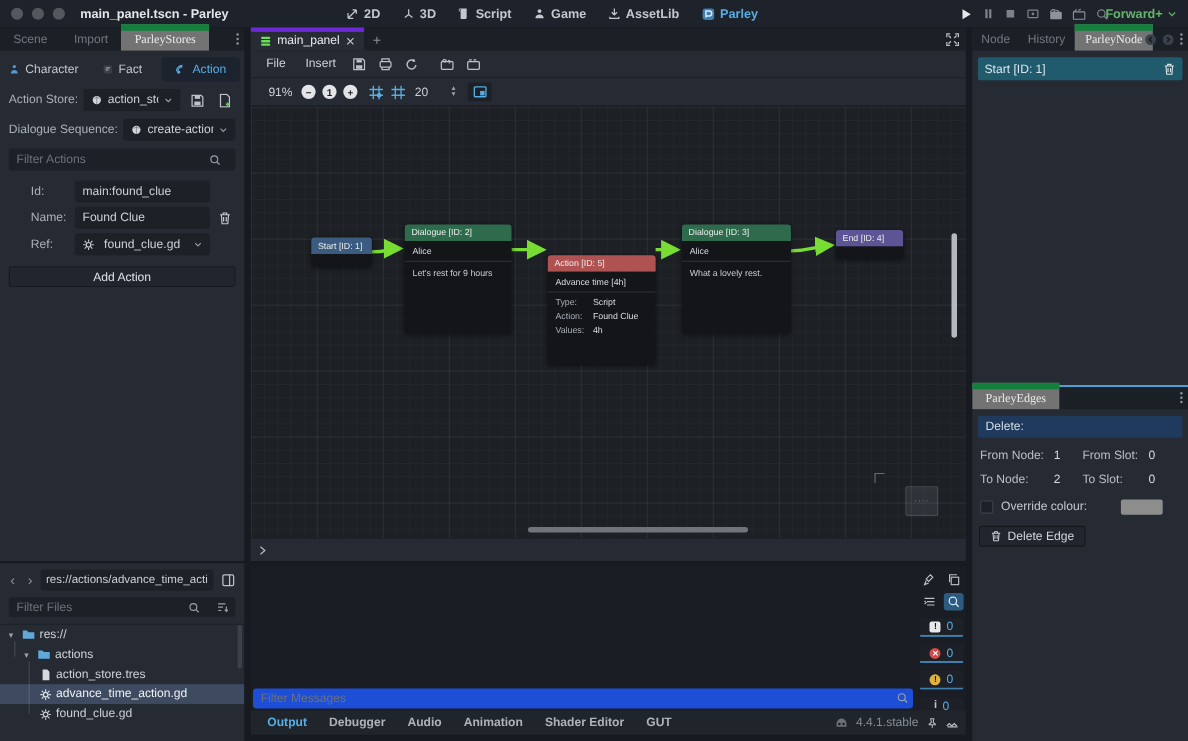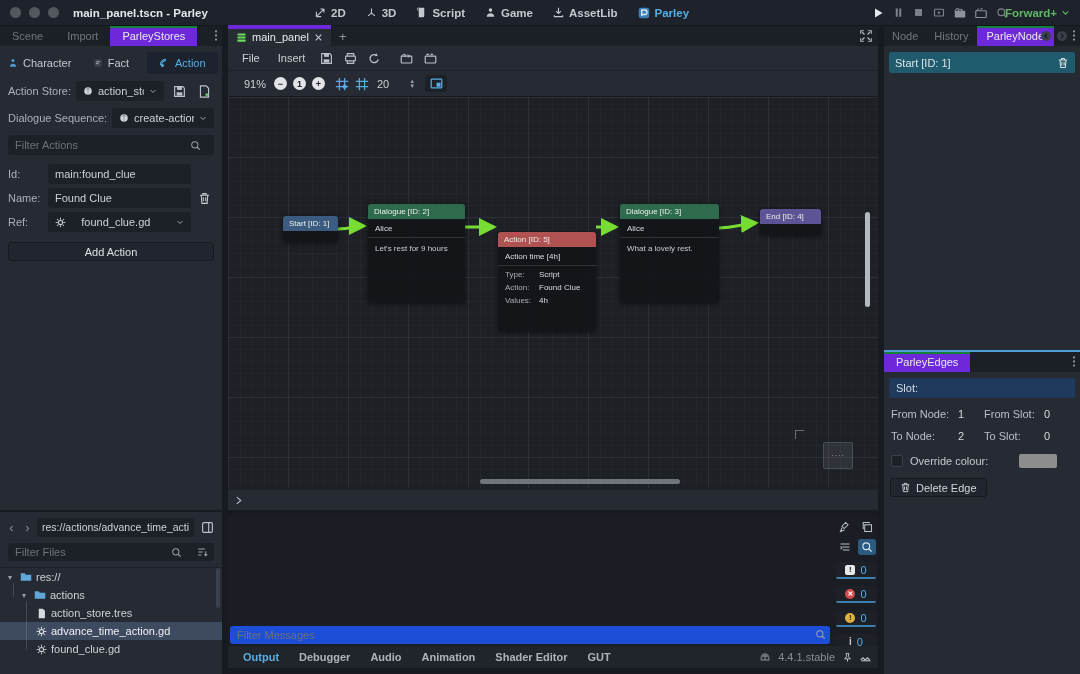--- a/index.html
+++ b/index.html
@@ -18,42 +18,42 @@
   .workspaces { position:absolute; left:315px; display:flex; gap:20px; align-items:center; }
   .ws { display:flex; gap:5px; align-items:center; font-weight:bold; font-size:11.5px; color:#c3c8cf; cursor:default; }
   .ws.active { color:#57aee4; }
   .playbar { position:absolute; left:872px; display:flex; gap:9px; align-items:center; color:#7c828a; }
   .renderer { position:absolute; right:10px; display:flex; gap:4px; align-items:center;
               color:#62b568; font-weight:bold; font-size:11.5px; }
 
   
   .tabbar { height:20px; background:#1b2027; display:flex; align-items:flex-end; position:relative; }
   .tab { padding:3px 12px 4px; color:#70767f; font-size:11px; cursor:default; }
-  .tab.active { background:#6d28d9; color:#e8eaed; border-top:2px solid #15803d; padding-top:2px; }
+  .tab.active { background:#737373; color:#e8eaed; border-top:6px solid #15803d; padding-top:2px;font-family:Liberation Serif, serif; }
   .tabbar .bar-icons { position:absolute; right:4px; top:3px; display:flex; gap:4px; color:#8b919a; }
   .panel { background:#262b33; }
   .inp, .drop { background:#1c2127; border-radius:3px; height:20px; display:flex; align-items:center;
                 color:#ccd1d7; font-size:11px; padding:0 7px; border:none; outline:none; }
   input.inp { width:100%; font-family:"Liberation Sans", sans-serif; }
   input::placeholder { color:#6b727c; }
   .drop { justify-content:flex-start; gap:5px; cursor:default; }
   .drop .chev { margin-left:auto; color:#99a0a8; }
   .iconbtn { width:20px; height:20px; border-radius:3px; display:flex; align-items:center; justify-content:center;
              color:#bcc2c9; cursor:default; }
   .label { color:#aab0b8; }
 
   
   .left-top { position:absolute; left:0; top:26px; width:222px; height:484px; background:#262b33; }
   .subtabs { display:flex; margin:6px 4px 0; }
   .subtab { flex:1; height:22px; display:flex; align-items:center; justify-content:center; gap:5px;
             color:#c3c8cf; border-radius:3px; cursor:default; }
   .subtab.active { background:#1c222e; color:#57aee4; }
   .frow { display:flex; align-items:center; gap:5px; margin:7px 8px 0; }
   .fgrid { display:flex; margin:9px 8px 0; gap:3px; }
-  .fgrid .cols { flex:1; display:grid; grid-template-columns:36px 1fr; gap:4px 4px; align-items:center; }
+  .fgrid .cols { flex:1; display:grid; grid-template-columns:36px 1fr; gap:4px 4px; align-items:center;margin-left:20px; }
   .trashcol { width:20px; display:flex; align-items:center; justify-content:center; color:#c6cbd1; }
   .addbtn { margin:10px 8px 0; height:19px; background:#21262e; border:1px solid #171b21; border-radius:3px;
             display:flex; align-items:center; justify-content:center; color:#dde0e4; cursor:default; }
 
   
   .left-bottom { position:absolute; left:0; top:512px; width:222px; height:162px; background:#262b33; }
   .fsnav { display:flex; align-items:center; gap:3px; margin:5px 5px 0; }
   .fsnav .arrow { color:#8b919a; font-size:13px; width:13px; text-align:center; cursor:default; }
   .fsnav .inp { flex:1; height:19px; font-size:10.5px; padding:0 5px; }
   .fstree { position:relative; margin-top:6px; height:92px; overflow:hidden; border-top:1px solid #1d222a; }
@@ -588,21 +588,21 @@
       <div class="gnode dialogue" style="left:140px; top:107px; width:97px;">
         <div class="ghead">Dialogue [ID: 2]</div>
         <div class="gbody" style="height:84px;">
           <div class="speaker">Alice</div>
           <div class="dtext">Let's rest for 9 hours</div>
         </div>
       </div>
       <div class="gnode action" style="left:270px; top:107px; width:98px;margin-top:28px;">
         <div class="ghead">Action [ID: 5]</div>
         <div class="gbody" style="height:84px;">
-          <div class="aheadrow">Action time [4h]</div>
+          <div class="aheadrow">Advance time [4h]</div>
           <div class="arow">
               <span class="al">Type:</span>
               <span class="av">Script</span>
             </div>
           <div class="arow">
               <span class="al">Action:</span>
               <span class="av">Found Clue</span>
             </div>
           <div class="arow">
               <span class="al">Values:</span>
@@ -766,21 +766,21 @@
         <span class="bar-icons">
             <span class="ic">
               <svg width="4" height="13" viewBox="0 0 4 16">
                 <circle cx="2" cy="3" r="1.4" fill="#8b919a"></circle>
                 <circle cx="2" cy="8" r="1.4" fill="#8b919a"></circle>
                 <circle cx="2" cy="13" r="1.4" fill="#8b919a"></circle>
               </svg>
             </span>
           </span>
       </div>
-      <div class="edgehdr">Slot:</div>
+      <div class="edgehdr">Delete:</div>
       <div class="erow">
         <span class="el1">From Node:</span>
         <span class="ev1">1</span>
         <span class="el2">From Slot:</span>
         <span class="ev2">0</span>
       </div>
       <div class="erow">
         <span class="el1">To Node:</span>
         <span class="ev1">2</span>
         <span class="el2">To Slot:</span>

